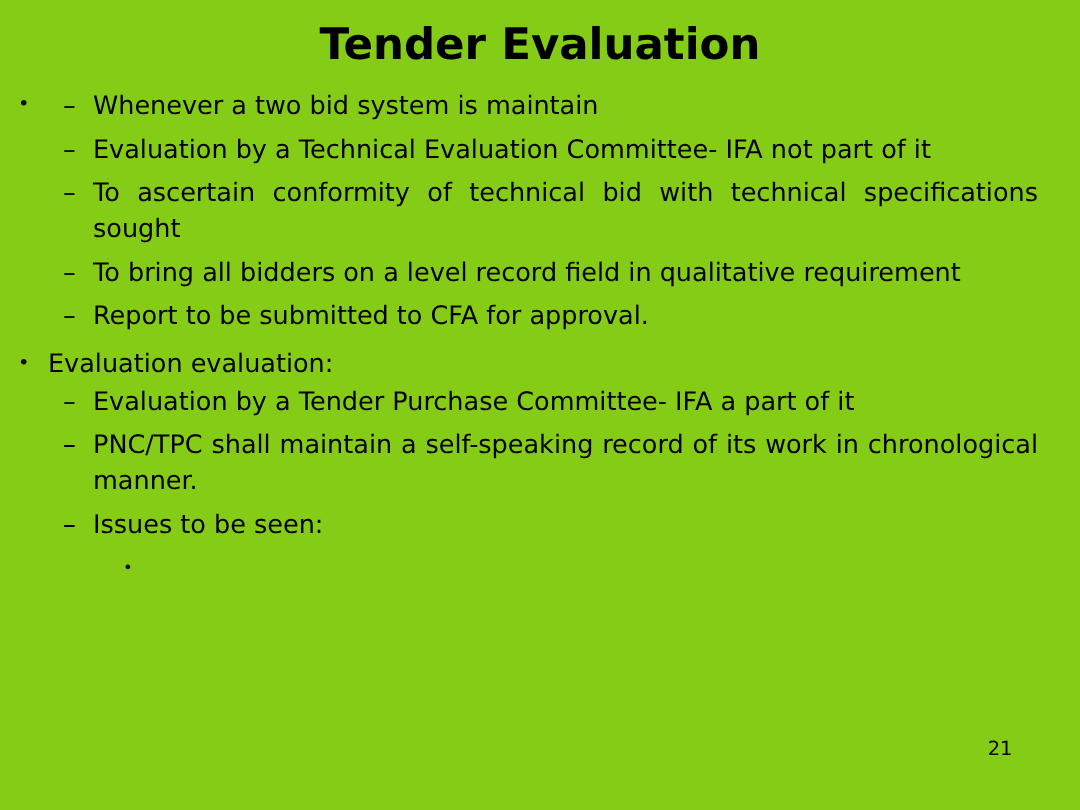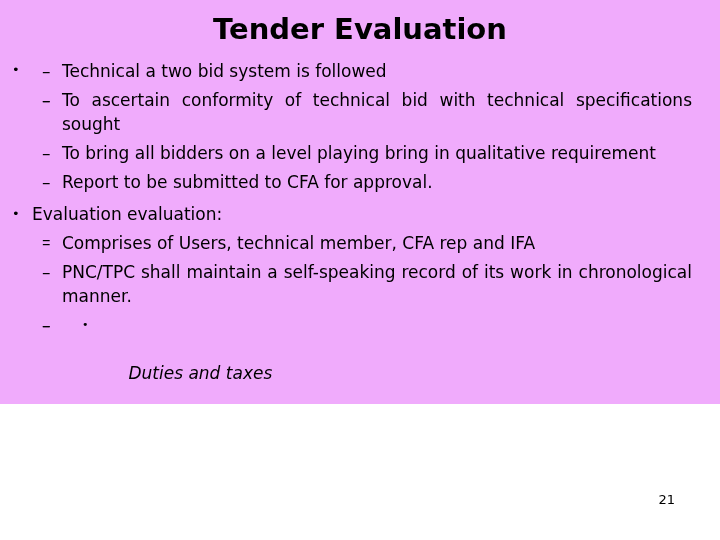--- a/index.html
+++ b/index.html
@@ -12,22 +12,22 @@
     height: 540px;
     overflow: hidden;
     font-family: "DejaVu Sans", sans-serif;
     color: #000000;
     position: relative;
   }
 
   .slide {
     position: relative;
     width: 720px;
-    height: 404px;
-    background: #f0abfc;
+    height: 540px;
+    background: #84cc16;
     box-sizing: border-box;
   }
 
   .slide-title {
     position: absolute;
     left: 0;
     top: 12px;
     width: 720px;
     text-align: center;
     font-size: 29px;
@@ -124,73 +124,74 @@
   <div class="slide-title">Tender Evaluation</div>
 
   <div class="body-area">
 
     <div class="lvl1">
       <span class="bullet">•</span>
     </div>
 
     <div class="lvl2 nowrap">
       <span class="dash">–</span>
-      <span>Technical a two bid system is followed</span>
+      <span>Whenever a two bid system is maintain</span>
     </div>
 
     <div class="lvl2 nowrap">
       <span class="dash">–</span>
+      <span>Evaluation by a Technical Evaluation Committee- IFA not part of it</span>
     </div>
 
     <div class="lvl2">
       <span class="dash">–</span>
       <span>To ascertain conformity of technical bid with technical specifications sought</span>
     </div>
 
     <div class="lvl2 nowrap">
       <span class="dash">–</span>
-      <span>To bring all bidders on a level playing bring in qualitative requirement</span>
+      <span>To bring all bidders on a level record field in qualitative requirement</span>
     </div>
 
     <div class="lvl2 nowrap">
       <span class="dash">–</span>
       <span>Report to be submitted to CFA for approval.</span>
     </div>
 
     <div class="group-gap"></div>
 
     <div class="lvl1">
       <span class="bullet">•</span>
       <span>Evaluation evaluation:</span>
     </div>
 
     <div class="lvl2 nowrap">
       <span class="dash">–</span>
+      <span>Evaluation by a Tender Purchase Committee- IFA a part of it</span>
     </div>
 
     <div class="lvl2 nowrap">
       <span class="dash">–</span>
-      <span>Comprises of Users, technical member, CFA rep and IFA</span>
     </div>
 
     <div class="lvl2">
       <span class="dash">–</span>
       <span>PNC/TPC shall maintain a self-speaking record of its work in chronological manner.</span>
     </div>
 
     <div class="lvl2 nowrap">
       <span class="dash">–</span>
     </div>
 
     <div class="lvl2 nowrap">
       <span class="dash">–</span>
+      <span>Issues to be seen:</span>
     </div>
 
     <div class="lvl3">
       <span class="bullet">•</span>
-      <span>Duties and taxes</span>
     </div>
 
   </div>
 
   <div class="page-number">21</div>
 
 </div>
 
 </body></html>

